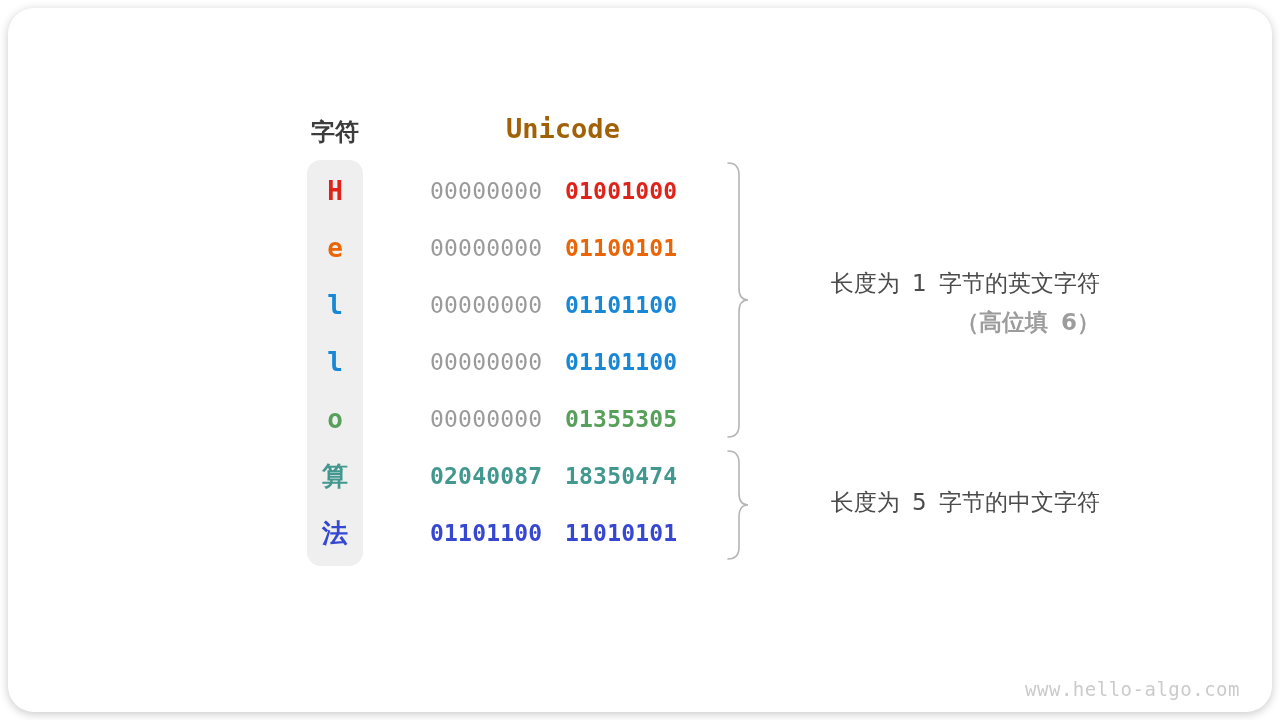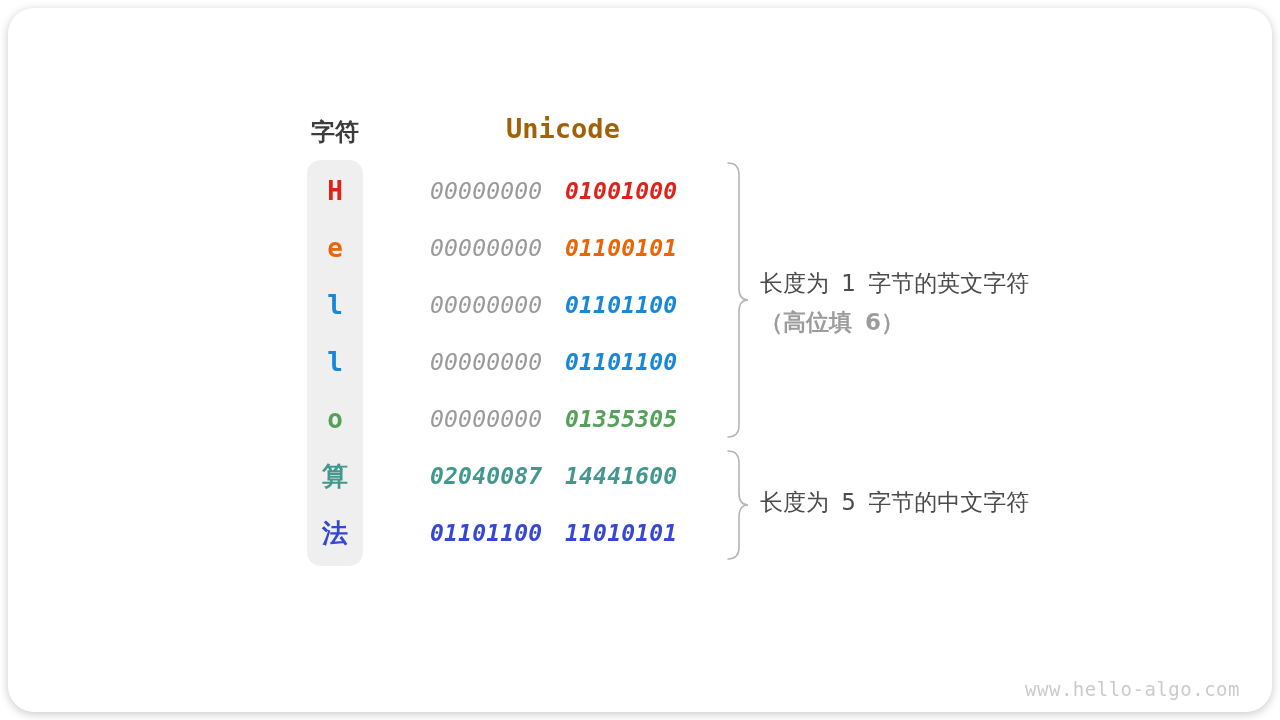--- a/index.html
+++ b/index.html
@@ -50,32 +50,31 @@
     text-align: center;
     font-family: "DejaVu Sans Mono", "DejaVu Sans", monospace;
     font-size: 26px; font-weight: 700;
   }
   .byte {
     position: absolute;
     font-family: "DejaVu Sans Mono", monospace;
     font-size: 23px;
     letter-spacing: 0.2px;
     white-space: pre;
-    font-style: italic;
   }
   .byte1 { left: 430px; }
   .byte2 { left: 565px; font-weight: 700; }
 
   .brace { position: absolute; }
   .brace path { fill: none; stroke: #b5b5b5; stroke-width: 1.6; stroke-linecap: round; }
 
   .anno {
     position: absolute;
     width: 340px;
-    text-align: left;
+    text-align: right;
     font-size: 23px;
     color: #4b4b4b;
     word-spacing: 5px;
     line-height: 30px;
   }
   .anno-1 { left: 760px; top: 268px; }
   .anno-1 .line2 {
     margin-top: 9px;
     color: #9c9c9c;
     font-weight: 700;
@@ -129,21 +128,21 @@
 
   <div class="row" style="top: 402px;">
     <span class="cell-char" style="color: rgb(86, 160, 90);">o</span>
     <span class="byte byte1" style="color: rgb(154, 154, 154); font-weight: 400;">00000000</span>
     <span class="byte byte2" style="color: rgb(86, 160, 90);">01355305</span>
   </div>
 
   <div class="row" style="top: 459px;">
     <span class="cell-char" style="color: rgb(66, 152, 142);">算</span>
     <span class="byte byte1" style="color: rgb(66, 152, 142); font-weight: 700;">02040087</span>
-    <span class="byte byte2" style="color: rgb(66, 152, 142);">14441600</span>
+    <span class="byte byte2" style="color: rgb(66, 152, 142);">18350474</span>
   </div>
 
   <div class="row" style="top: 516px;">
     <span class="cell-char" style="color: rgb(54, 71, 210);">法</span>
     <span class="byte byte1" style="color: rgb(54, 71, 210); font-weight: 700;">01101100</span>
     <span class="byte byte2" style="color: rgb(54, 71, 210);">11010101</span>
   </div>
 </div>
 
     <svg class="brace" style="left:727px; top:162px;" width="22" height="276" viewBox="0 0 22 276">

